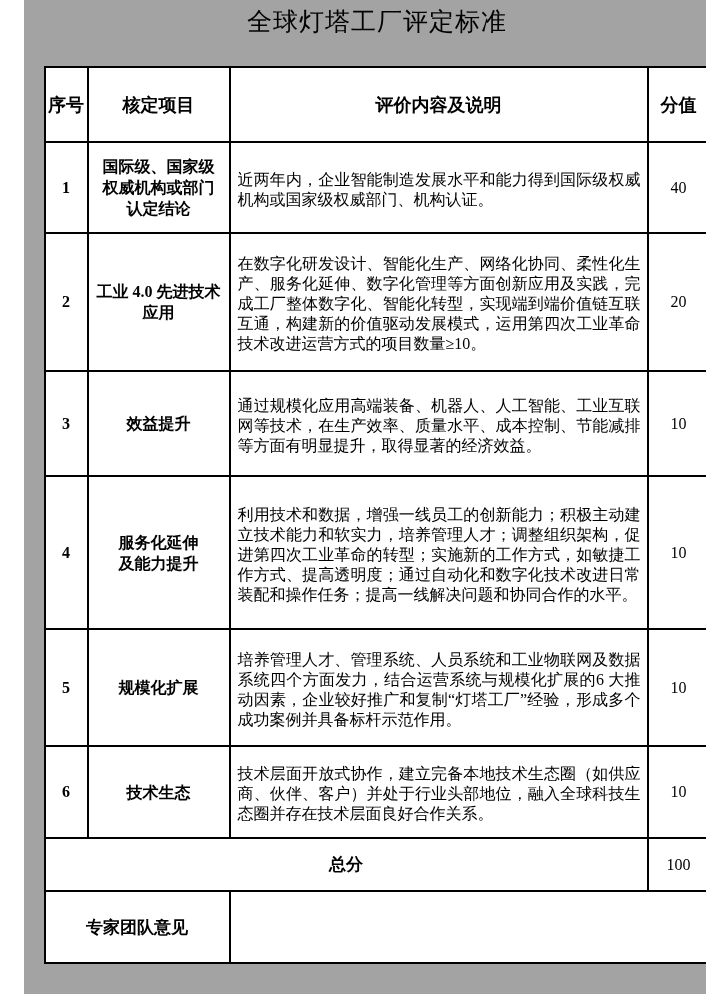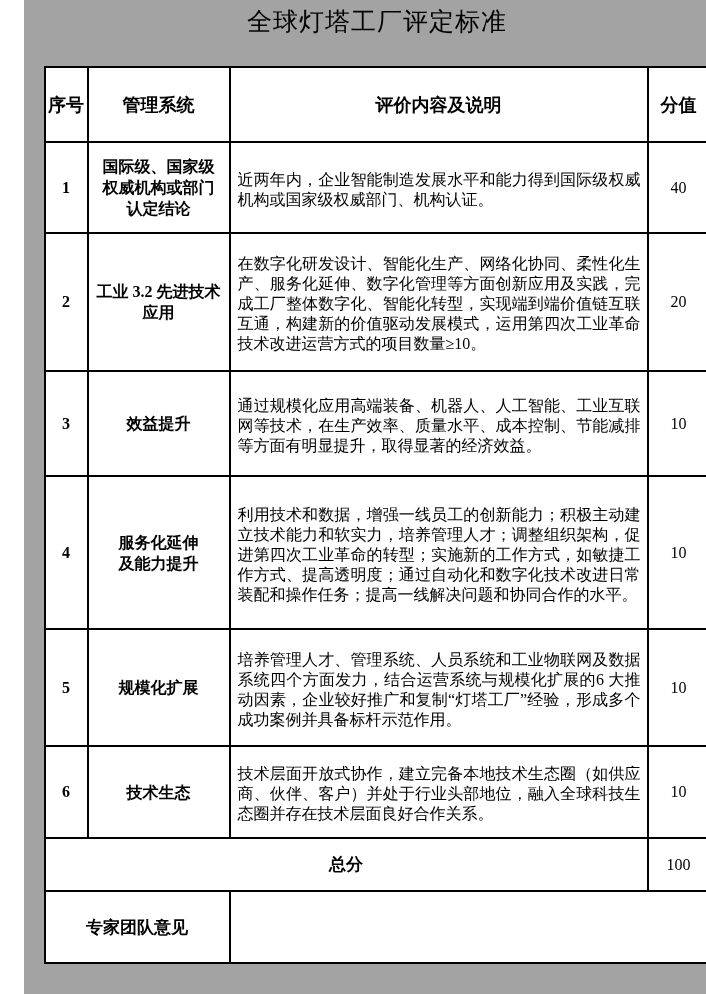--- a/index.html
+++ b/index.html
@@ -112,37 +112,37 @@
     <colgroup>
       <col class="c-index">
       <col class="c-item">
       <col class="c-content">
       <col class="c-score">
     </colgroup>
 
     <tbody>
         <tr class="row-header">
       <th class="hdr">序号</th>
-      <th class="hdr">管理系统</th>
+      <th class="hdr">核定项目</th>
       <th class="hdr">评价内容及说明</th>
       <th class="hdr">分值</th>
     </tr>
 
     <tr class="row-1">
       <td class="cell-index">1</td>
       <td class="cell-item">国际级、国家级
 权威机构或部门
 认定结论</td>
       <td class="cell-content">近两年内，企业智能制造发展水平和能力得到国际级权威机构或国家级权威部门、机构认证。</td>
       <td class="cell-score">40</td>
     </tr>
 
     <tr class="row-2">
       <td class="cell-index">2</td>
-      <td class="cell-item">工业 3.2 先进技术
+      <td class="cell-item">工业 4.0 先进技术
 应用</td>
       <td class="cell-content">在数字化研发设计、智能化生产、网络化协同、柔性化生产、服务化延伸、数字化管理等方面创新应用及实践，完成工厂整体数字化、智能化转型，实现端到端价值链互联互通，构建新的价值驱动发展模式，运用第四次工业革命技术改进运营方式的项目数量≥10。</td>
       <td class="cell-score">20</td>
     </tr>
 
     <tr class="row-3">
       <td class="cell-index">3</td>
       <td class="cell-item">效益提升</td>
       <td class="cell-content">通过规模化应用高端装备、机器人、人工智能、工业互联网等技术，在生产效率、质量水平、成本控制、节能减排等方面有明显提升，取得显著的经济效益。</td>
       <td class="cell-score">10</td>

